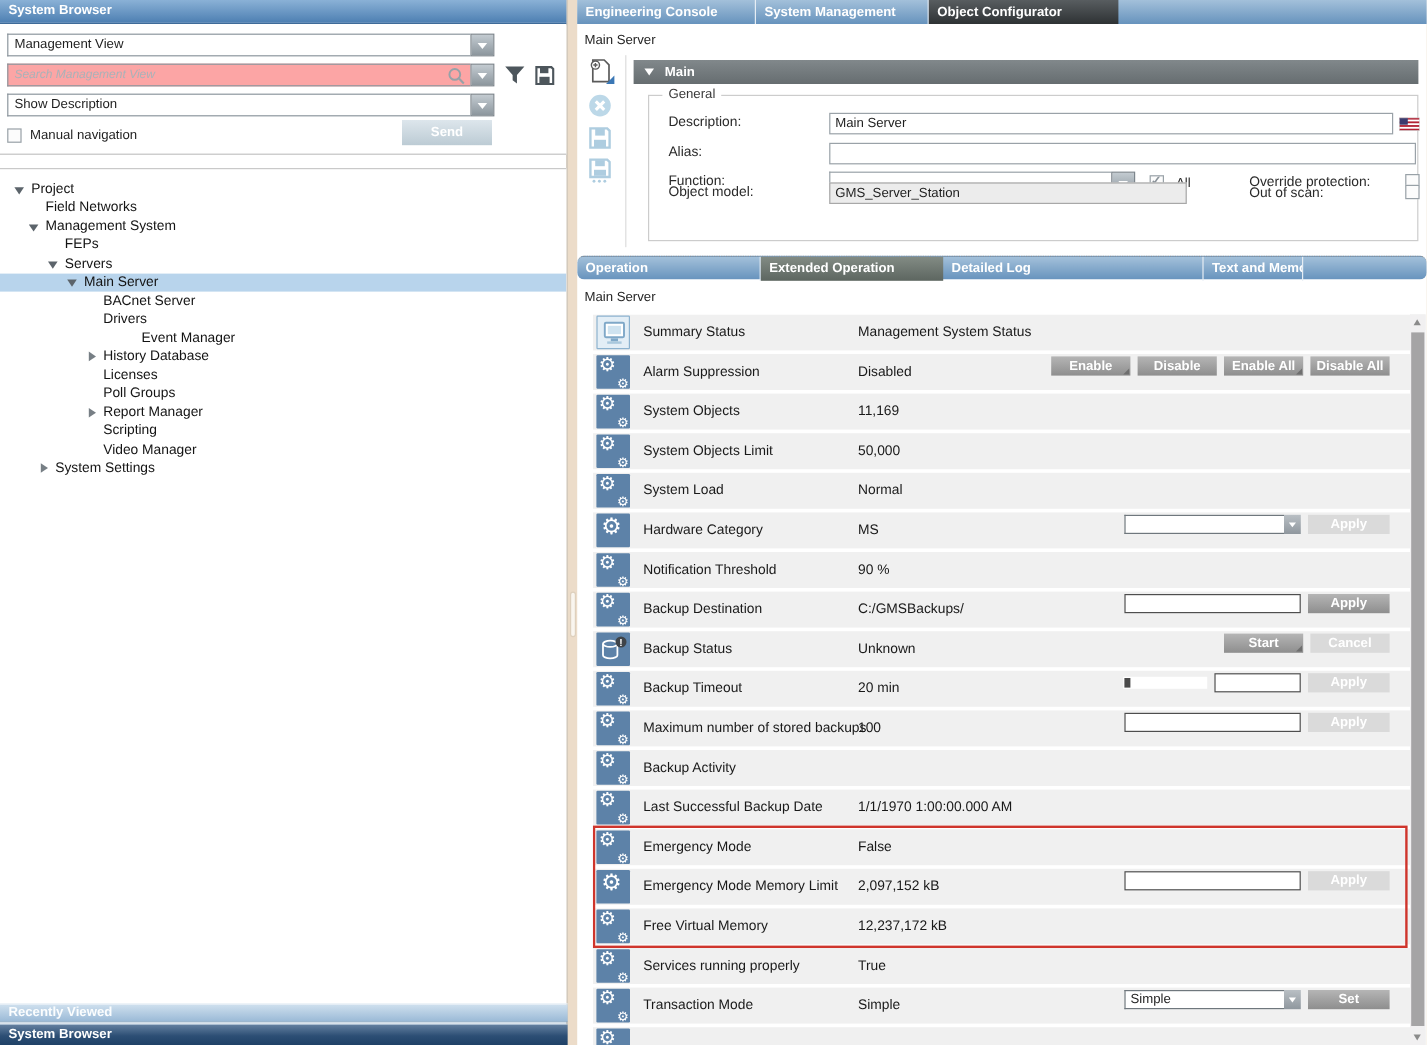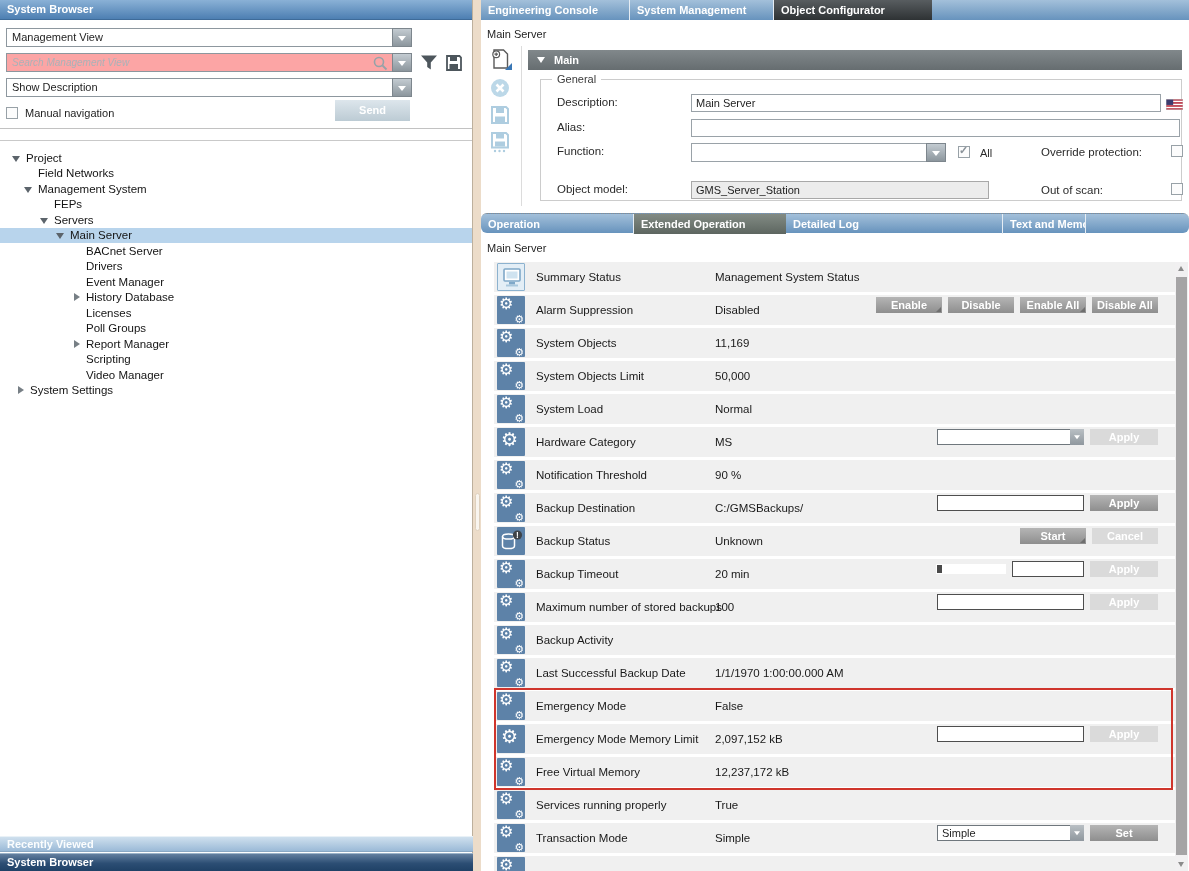--- a/index.html
+++ b/index.html
@@ -193,21 +193,21 @@
         <span>Main Server</span>
       </div>
       <div class="tree-row" style="padding-left: 72px;">
         <span class="t-arrow none"></span>
         <span>BACnet Server</span>
       </div>
       <div class="tree-row" style="padding-left: 72px;">
         <span class="t-arrow none"></span>
         <span>Drivers</span>
       </div>
-      <div class="tree-row" style="padding-left: 72px;">
+      <div class="tree-row" style="padding-left: 104px;">
         <span class="t-arrow none"></span>
         <span>Event Manager</span>
       </div>
       <div class="tree-row" style="padding-left: 72px;">
         <span class="t-arrow collapsed"></span>
         <span>History Database</span>
       </div>
       <div class="tree-row" style="padding-left: 72px;">
         <span class="t-arrow none"></span>
         <span>Licenses</span>
@@ -221,21 +221,21 @@
         <span>Report Manager</span>
       </div>
       <div class="tree-row" style="padding-left: 72px;">
         <span class="t-arrow none"></span>
         <span>Scripting</span>
       </div>
       <div class="tree-row" style="padding-left: 72px;">
         <span class="t-arrow none"></span>
         <span>Video Manager</span>
       </div>
-      <div class="tree-row" style="padding-left: 16px;">
+      <div class="tree-row" style="padding-left: 32px;">
         <span class="t-arrow collapsed"></span>
         <span>System Settings</span>
       </div>
     </div>
 
   <div id="recent-bar">Recently Viewed</div>
   <div id="sysbrowser-bar">System Browser</div>
 </div>
 
 <div id="splitter">
@@ -321,21 +321,21 @@
         <div class="dd-btn">
             <span class="tri-down"></span>
           </div>
       </div>
       <span class="checkbox checked" style="position:absolute; left:417px; top:3px;"></span>
       <span class="cb-label" style="position:absolute; left:434px; top:4px;">All</span>
       <span class="right-cb-label">Override protection:</span>
       <span class="checkbox right-cb"></span>
     </div>
 
-    <div class="frow" style="top:101px;text-decoration:underline;">
+    <div class="frow" style="top:72px;text-decoration:underline;">
       <span class="flabel">Object model:</span>
       <div class="finput freadonly" style="width:298px;">GMS_Server_Station</div>
       <span class="right-cb-label">Out of scan:</span>
       <span class="checkbox right-cb"></span>
     </div>
   </div>
 
   <div class="tabbar" id="lower-tabbar">
       <div class="tab sep" style="width: 153px;">Operation</div>
       <div class="tab active-gray" style="width: 152px;">Extended Operation</div>

